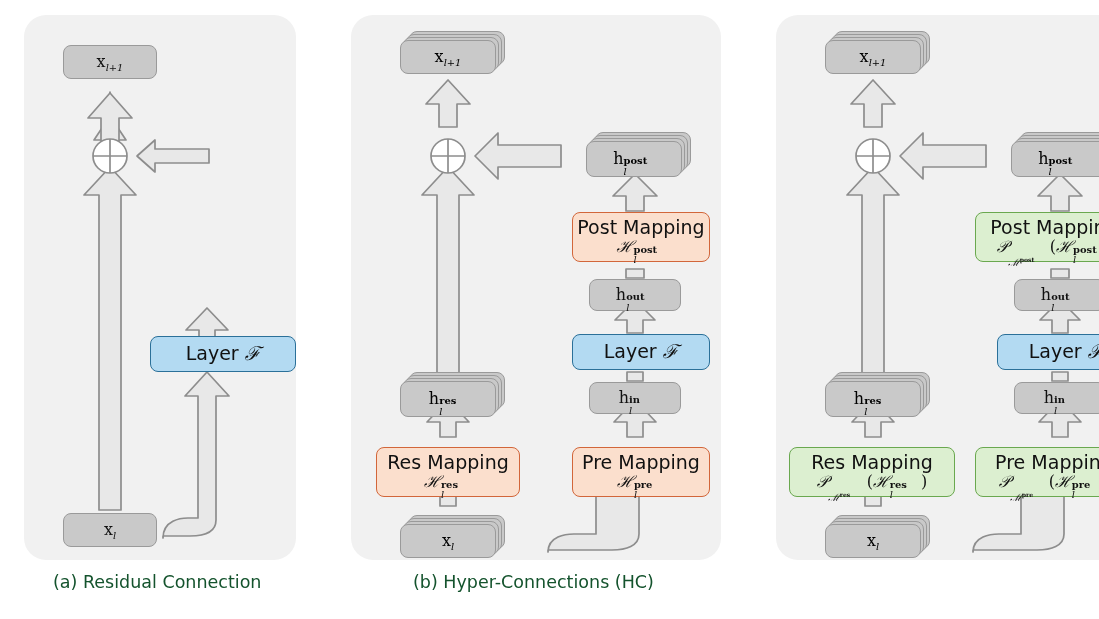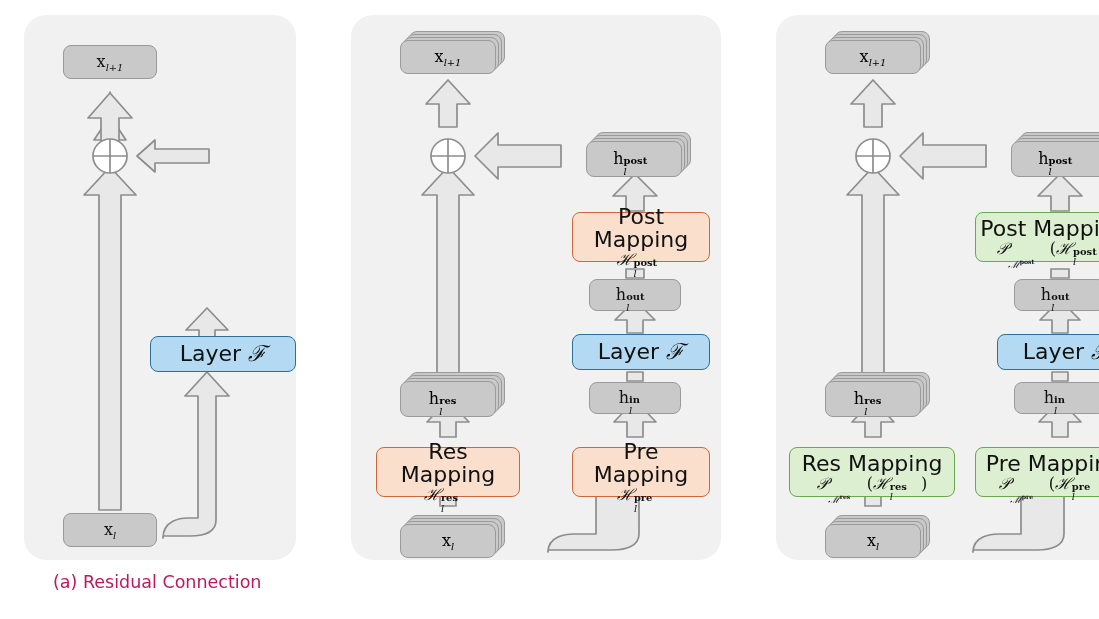--- a/index.html
+++ b/index.html
@@ -1,21 +1,21 @@
 <!DOCTYPE html>
 <html><head>
 <meta charset="utf-8">
 <style>
   html,body{margin:0;padding:0;background:#ffffff;}
   body{width:1099px;height:619px;overflow:hidden;
        font-family:"DejaVu Sans","Liberation Sans",sans-serif;}
   .figure{position:relative;width:1099px;height:619px;}
 
   .panel{position:absolute;background:#f1f1f1;border-radius:22px;}
-  .caption{position:absolute;top:572px;font-size:17.5px;color:#be185d;
+  .caption{position:absolute;top:572px;font-size:17.5px;color:#14532d;
            white-space:nowrap;font-family:"DejaVu Sans","Liberation Sans",sans-serif;}
   .caption i{font-family:"DejaVu Serif","Liberation Serif",serif;font-style:italic;}
 
   
   .node{position:absolute;box-sizing:border-box;display:flex;
         align-items:center;justify-content:center;text-align:center;
         border-radius:8px;line-height:1.05;}
   .node .lbl{position:relative;z-index:3;padding:0 4px;}
 
   .n-gray{background:#c9c9c9;border:1.6px solid #9a9a9a;color:#111;}
@@ -39,21 +39,21 @@
   .mi{font-family:"DejaVu Serif","Liberation Serif",serif;font-style:italic;}
   .cal{font-family:"DejaVu Serif","Liberation Serif",serif;font-style:italic;}
   sub,sup{font-size:62%;line-height:0;}
   sup{font-weight:bold;}
   .supsub{display:inline-block;position:relative;vertical-align:baseline;}
   .supsub .s-up{position:absolute;left:0;top:-0.72em;font-size:62%;font-weight:bold;
                 white-space:nowrap;}
   .supsub .s-dn{position:absolute;left:0;top:0.34em;font-size:62%;font-style:italic;
                 white-space:nowrap;}
 
-  .title-txt{font-size:22px;}
+  .title-txt{font-size:19px;}
   .sub-txt{font-size:16px;}
   .two-line{display:flex;flex-direction:column;align-items:center;justify-content:center;
             gap:1px;}
 
   svg.arrows{position:absolute;left:0;top:0;width:1099px;height:619px;
              overflow:visible;pointer-events:none;}
   .ar{fill:#e8e8e8;stroke:#8d8d8d;stroke-width:1.7;stroke-linejoin:round;}
   .oplus{fill:#ffffff;stroke:#8d8d8d;stroke-width:1.7;}
   .opline{stroke:#8d8d8d;stroke-width:1.7;}
 </style>
@@ -208,20 +208,21 @@
   <div class="node stack" style="left:400px;top:524px;width:96px;height:34px;">
     <div class="sh sh1"></div>
     <div class="sh sh2"></div>
     <div class="sh sh3"></div>
     <div class="face"></div>
     <span class="lbl m">
       x<sub class="mi">l</sub>
     </span>
   </div>
 
+  <div class="caption" style="left:413px;">(b) Hyper-Connections (HC)</div>
 
   <div class="panel" style="left:776px;top:15px;width:370px;height:545px;"></div>
 
   <svg class="arrows">
     <path class="ar" d="M864,127 L864,104 L851,104 L873,80 L895,104 L882,104 L882,127 Z"></path>
     <path class="ar" d="M862,388 L862,195 L847,195 L873,167 L899,195 L884,195 L884,388 Z"></path>
     <path class="ar" d="M900,156 L923,133 L923,145 L986,145 L986,167 L923,167 L923,179 Z"></path>
     <circle class="oplus" cx="873" cy="156" r="17"></circle>
     <line class="opline" x1="856" y1="156" x2="890" y2="156"></line>
     <line class="opline" x1="873" y1="139" x2="873" y2="173"></line>

